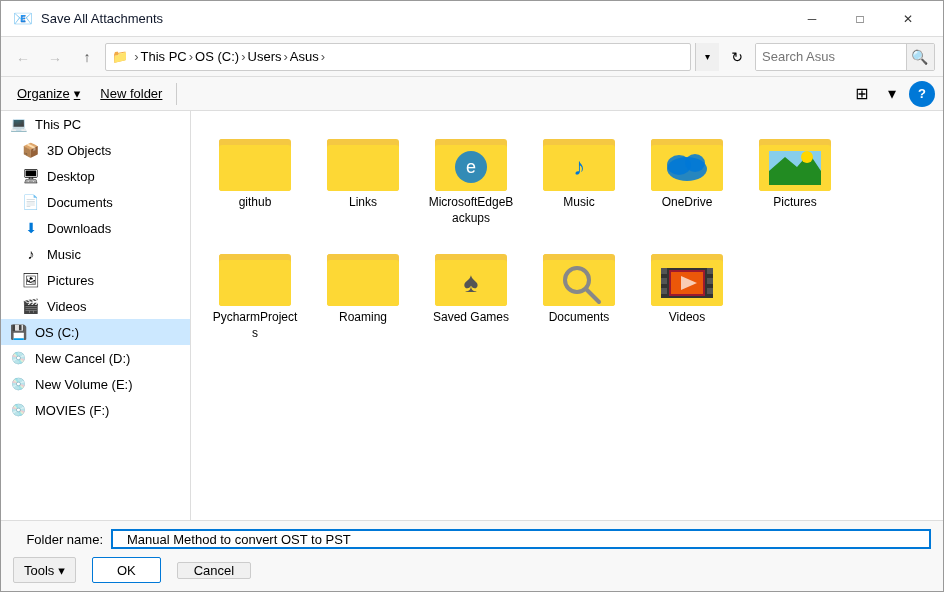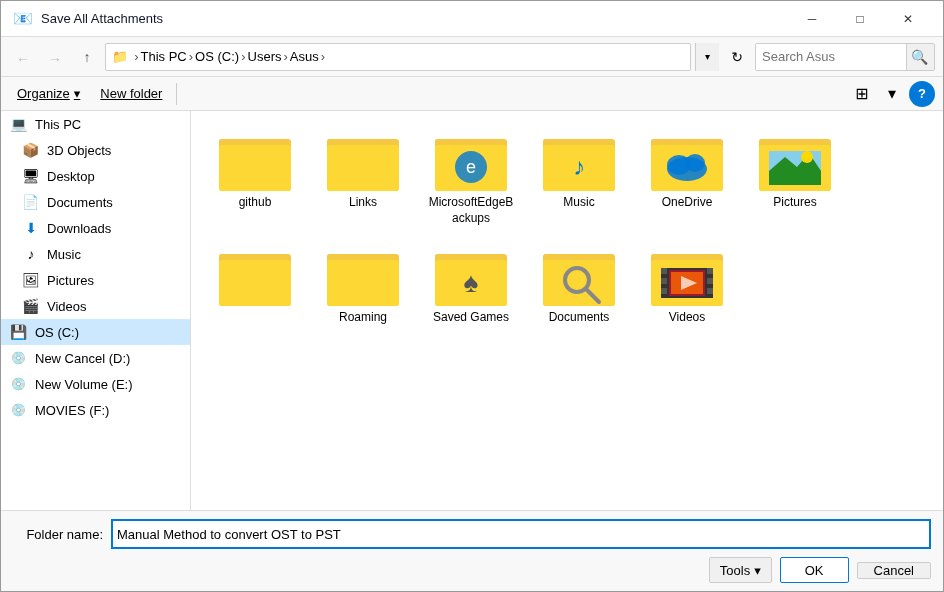--- a/index.html
+++ b/index.html
@@ -265,31 +265,31 @@
       gap: 8px;
     }
     .folder-name-label {
       font-size: 13px;
       color: #000;
       width: 90px;
       text-align: right;
     }
     .folder-name-input {
       flex: 1;
-      height: 30px;
+      height: 20px;
       border: 2px solid #0078d7;
       outline: none;
       font-size: 13px;
-      padding: 0 4px;
+      padding: 0 14px;
     }
     .action-row {
       display: flex;
-      justify-content: flex-end;
-      align-items: center;
-      gap: 8px;
+      justify-content: flex-start;
+      align-items: center;
+      gap: 16px;
     }
     .tools-btn {
       height: 26px;
       border: 1px solid #ccc;
       background: #f0f0f0;
       cursor: pointer;
       padding: 0 10px;
       font-size: 13px;
       display: flex; align-items: center; gap: 4px;
       border-radius: 2px;
@@ -497,20 +497,21 @@
           </svg>
           <span class="folder-label">Pictures</span>
         </div>
 
         <div class="file-item">
           <svg width="72" height="60" viewBox="0 0 72 60">
             <rect x="0" y="8" width="72" height="52" rx="3" fill="#f5c842"></rect>
             <rect x="0" y="8" width="26" height="10" rx="3" fill="#f5c842"></rect>
             <rect x="0" y="14" width="72" height="46" rx="3" fill="#fdd835"></rect>
           </svg>
+          <span class="folder-label">PycharmProjects</span>
         </div>
 
         <div class="file-item">
           <svg width="72" height="60" viewBox="0 0 72 60">
             <rect x="0" y="8" width="72" height="52" rx="3" fill="#f5c842"></rect>
             <rect x="0" y="8" width="26" height="10" rx="3" fill="#f5c842"></rect>
             <rect x="0" y="14" width="72" height="46" rx="3" fill="#fdd835"></rect>
           </svg>
           <span class="folder-label">Roaming</span>
         </div>

